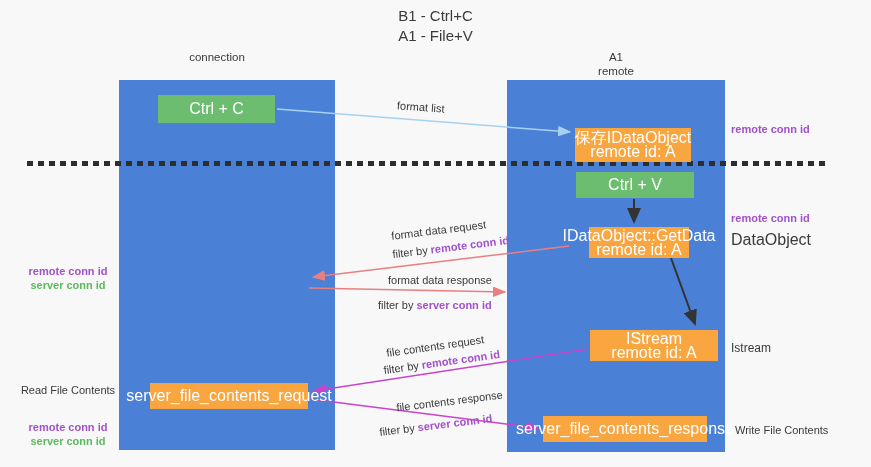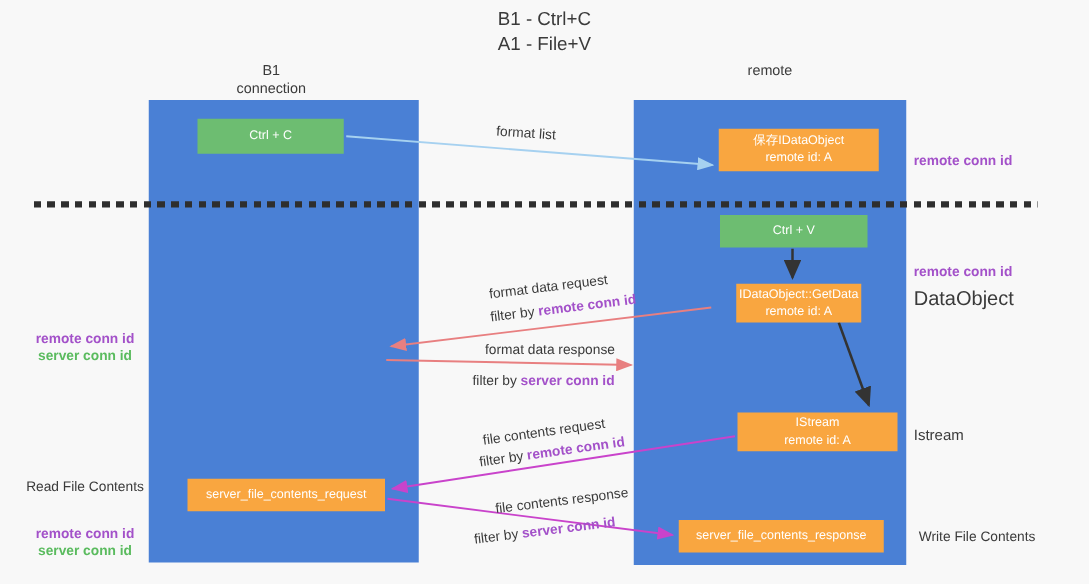--- a/index.html
+++ b/index.html
@@ -11,21 +11,21 @@
   .abs{position:absolute;}
   .title{left:0;top:6;width:871px;text-align:center;font-size:15px;line-height:20px;color:#3a3a3a;top:6px;}
   .col-header{text-align:center;font-size:11.5px;line-height:14px;color:#3a3a3a;}
   .column{background:#4a80d5;}
   .dashed-line{
     left:27px;top:161px;width:803px;height:5px;
     background:repeating-linear-gradient(to right,#2e2e2e 0 6px,rgba(0,0,0,0) 6px 11px);
   }
   .box{
     display:flex;flex-direction:column;align-items:center;justify-content:center;
-    color:#ffffff;font-size:10px;line-height:14px;text-align:center;white-space:nowrap;
+    color:#ffffff;font-size:16px;line-height:14px;text-align:center;white-space:nowrap;
   }
   .green{background:#6dbd71;}
   .orange{background:#f9a640;}
   .lbl{font-size:11px;line-height:14px;white-space:nowrap;}
   .purple{color:#a351c9;font-weight:bold;}
   .greentx{color:#5abb5e;font-weight:bold;}
   .dark{color:#3a3a3a;}
   .arrow-label{font-size:11px;color:#3a3a3a;white-space:nowrap;transform-origin:center;}
   .filter-prefix{margin-right:3px;}
   svg.overlay{position:absolute;left:0;top:0;pointer-events:none;}
@@ -35,24 +35,24 @@
 <body>
 
 <div id="canvas">
 
   <div class="abs title z4">
     <div>B1 - Ctrl+C</div>
     <div>A1 - File+V</div>
   </div>
 
   <div class="abs col-header z4" style="left:119px;top:50px;width:196px;">
-    <div>B1</div>
     <div>connection</div>
   </div>
   <div class="abs col-header z4" style="left:507px;top:50px;width:218px;">
+    <div>A1</div>
     <div>remote</div>
   </div>
 
   <div class="abs column z1" style="left:119px;top:80px;width:216px;height:370px;"></div>
   <div class="abs column z1" style="left:507px;top:80px;width:218px;height:372px;"></div>
 
   <div class="abs dashed-line z2"></div>
 
   <svg class="overlay z2" width="871" height="467" viewBox="0 0 871 467">
     <defs>
@@ -75,21 +75,21 @@
     <line x1="309" y1="288" x2="505" y2="292" stroke="#e87f80" stroke-width="1.5" marker-end="url(#mred)"></line>
     <line x1="671" y1="258" x2="695" y2="324" stroke="#333333" stroke-width="2" marker-end="url(#mblack)"></line>
     <line x1="588" y1="349" x2="314" y2="391" stroke="#c943cb" stroke-width="1.5" marker-end="url(#mmag)"></line>
     <line x1="310" y1="399" x2="538" y2="428" stroke="#c943cb" stroke-width="1.5" marker-end="url(#mmag)"></line>
   </svg>
 
   <div class="abs box green z3" style="left:158px;top:95px;width:117px;height:28px;">
     <div>Ctrl + C</div>
   </div>
 
-  <div class="abs box orange z3" style="left:575px;top:103px;width:128px;height:34px;text-align:center;">
+  <div class="abs box orange z3" style="left:575px;top:128px;width:116px;height:34px;text-align:center;">
     <div>保存IDataObject</div>
     <div>remote id: A</div>
   </div>
 
   <div class="abs box green z3" style="left:576px;top:172px;width:118px;height:26px;">
     <div>Ctrl + V</div>
   </div>
 
   <div class="abs box orange z3" style="left:589px;top:227px;width:100px;height:31px;">
     <div>IDataObject::GetData</div>

